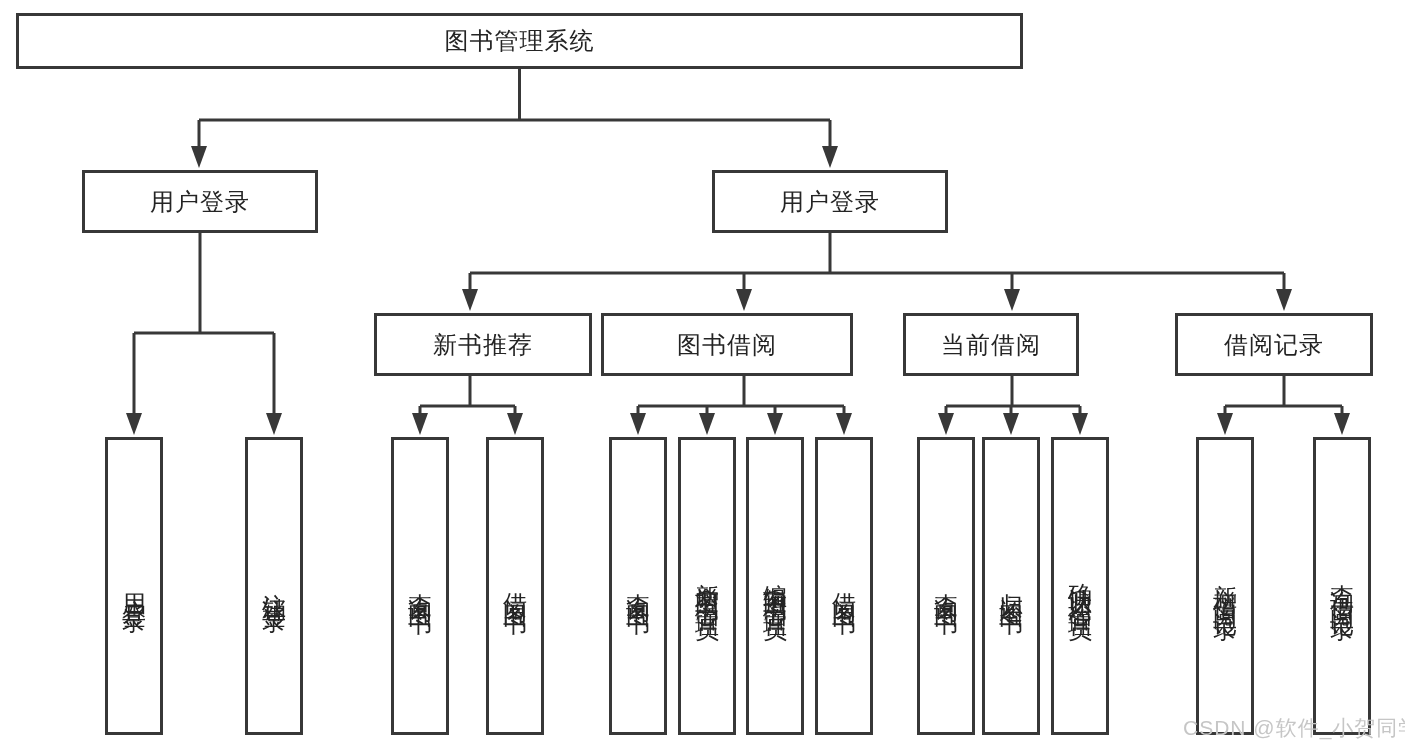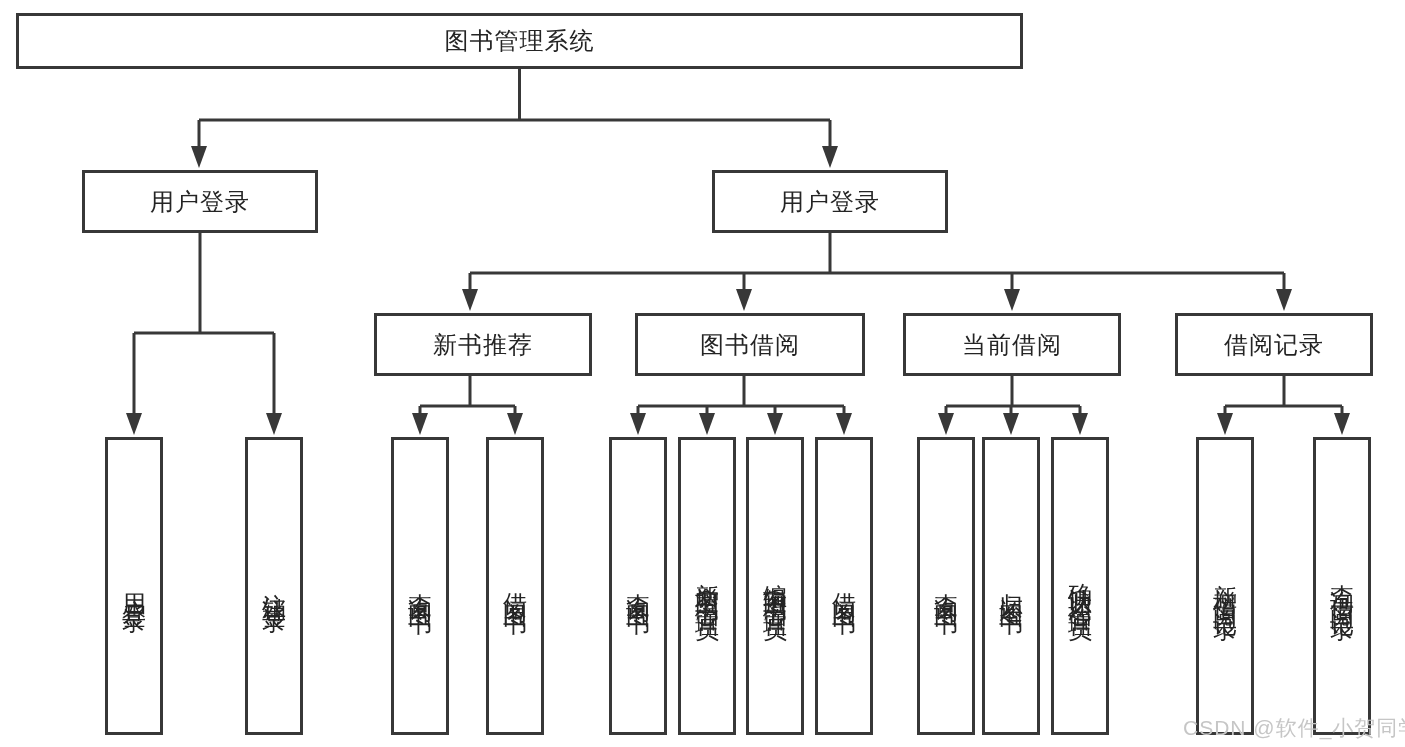--- a/index.html
+++ b/index.html
@@ -70,24 +70,24 @@
   <div class="node hbox" style="left:82px;top:170px;width:236px;height:63px">
     <span>用户登录</span>
   </div>
   <div class="node hbox" style="left:712px;top:170px;width:236px;height:63px">
     <span>用户登录</span>
   </div>
 
   <div class="node hbox" style="left:374px;top:313px;width:218px;height:63px">
     <span>新书推荐</span>
   </div>
-  <div class="node hbox" style="left:635px;top:313px;width:230px;height:63px">
+  <div class="node hbox" style="left:601px;top:313px;width:252px;height:63px">
     <span>图书借阅</span>
   </div>
-  <div class="node hbox" style="left:903px;top:313px;width:218px;height:63px">
+  <div class="node hbox" style="left:903px;top:313px;width:176px;height:63px">
     <span>当前借阅</span>
   </div>
   <div class="node hbox" style="left:1175px;top:313px;width:198px;height:63px">
     <span>借阅记录</span>
   </div>
 
   <div class="node vbox" style="left:105px">
     <span class="vtext">用户登录</span>
   </div>
   <div class="node vbox" style="left:245px">

